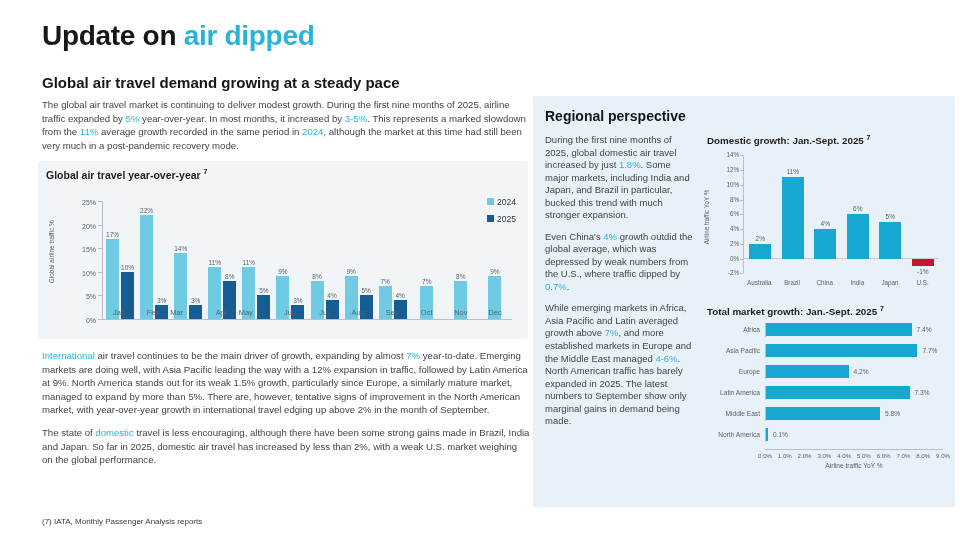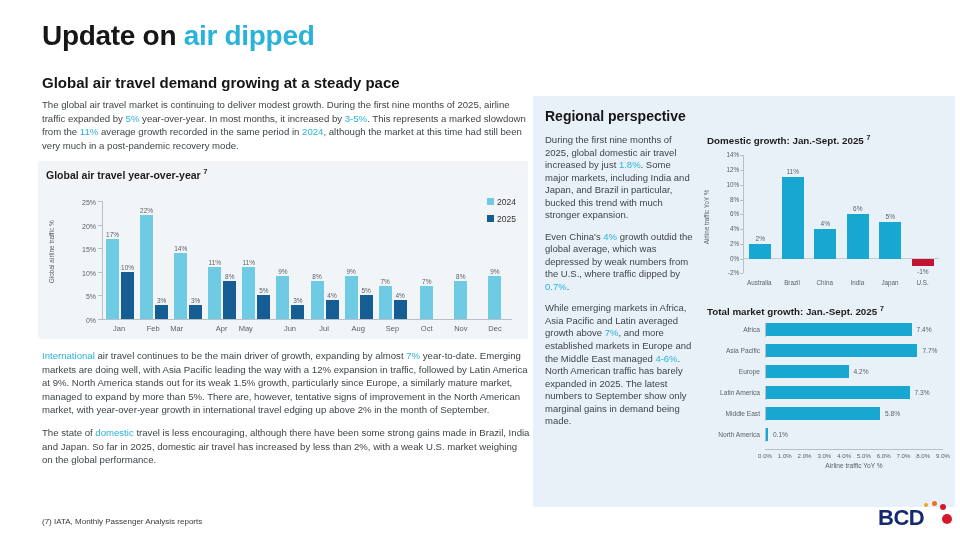--- a/index.html
+++ b/index.html
@@ -159,21 +159,21 @@
                 <div style="width: 13px; height: 37.76px; background: rgb(111, 203, 228);"></div>
               </div>
             </div>
             <div style="flex: 1 1 0%; height: 100%; display: flex; align-items: flex-end; justify-content: center; gap: 2px;">
               <div style="display: flex; flex-direction: column; align-items: center; justify-content: flex-end; height: 100%;">
                 <div style="font-size: 6.5px; color: rgb(90, 98, 104); margin-bottom: 1px; white-space: nowrap;">9%</div>
                 <div style="width: 13px; height: 42.48px; background: rgb(111, 203, 228);"></div>
               </div>
             </div>
           </div>
-          <div style="position: absolute; left: 56px; right: 8px; bottom: 0px; display: flex;">
+          <div style="position: absolute; left: 56px; right: 8px; bottom: 16px; display: flex;">
             <div style="flex: 1 1 0%; text-align: center; font-size: 7.5px; color: rgb(90, 98, 104);">Jan</div>
             <div style="flex: 1 1 0%; text-align: center; font-size: 7.5px; color: rgb(90, 98, 104);">Feb</div>
             <div style="flex: 1 1 0%; text-align: left; font-size: 7.5px; color: rgb(90, 98, 104);">Mar</div>
             <div style="flex: 1 1 0%; text-align: center; font-size: 7.5px; color: rgb(90, 98, 104);">Apr</div>
             <div style="flex: 1 1 0%; text-align: left; font-size: 7.5px; color: rgb(90, 98, 104);">May</div>
             <div style="flex: 1 1 0%; text-align: center; font-size: 7.5px; color: rgb(90, 98, 104);">Jun</div>
             <div style="flex: 1 1 0%; text-align: center; font-size: 7.5px; color: rgb(90, 98, 104);">Jul</div>
             <div style="flex: 1 1 0%; text-align: center; font-size: 7.5px; color: rgb(90, 98, 104);">Aug</div>
             <div style="flex: 1 1 0%; text-align: center; font-size: 7.5px; color: rgb(90, 98, 104);">Sep</div>
             <div style="flex: 1 1 0%; text-align: center; font-size: 7.5px; color: rgb(90, 98, 104);">Oct</div>
@@ -326,21 +326,14 @@
               <div></div>
               <div style="text-align: center; font-size: 6.6px; color: rgb(90, 98, 104);">Airline traffic YoY %</div>
             </div>
           </div>
       </div>
     </div>
   </div>
 
   <div class="footer">(7) IATA, Monthly Passenger Analysis reports</div>
 
-  <div class="logo">
-    <span class="logo-text">BCD</span>
-    <span class="dot" style="left:46px;top:2px;width:4px;height:4px;background:#f2a71b;"></span>
-    <span class="dot" style="left:54px;top:0px;width:5px;height:5px;background:#ee7219;"></span>
-    <span class="dot" style="left:62px;top:3px;width:6px;height:6px;background:#d7182a;"></span>
-    <span class="dot" style="left:64px;top:13px;width:10px;height:10px;background:#d7182a;"></span>
-  </div>
 
 </div>
 
 </body></html>

